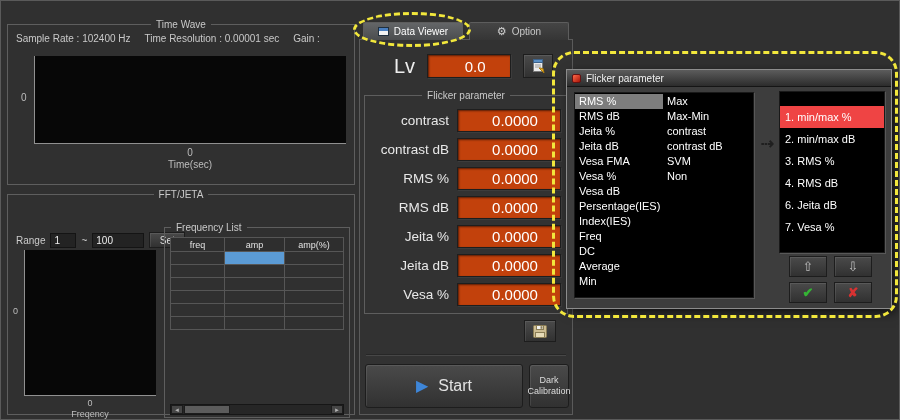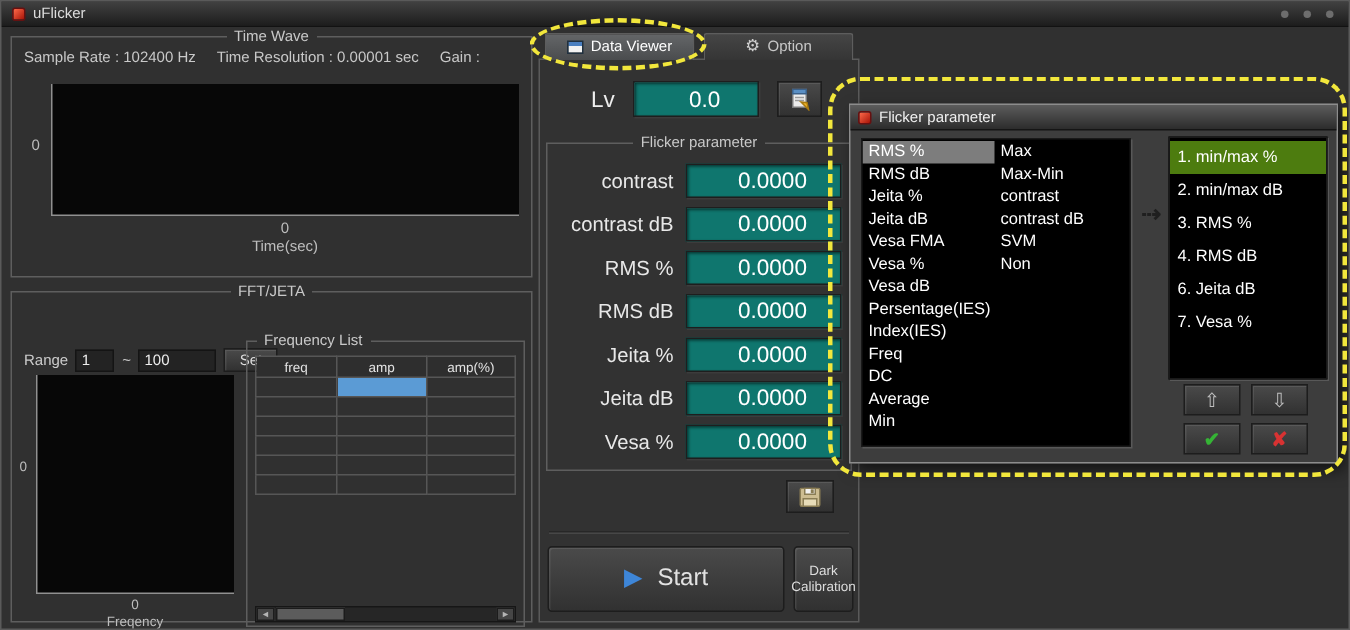--- a/index.html
+++ b/index.html
@@ -18,21 +18,21 @@
   fieldset.group > legend { font-size:10px; color:#c9c9c9; padding:0 5px; margin:0 auto; }
   fieldset.group > legend.left { margin:0 0 0 6px; }
 
   
   .chartbox { position:absolute; background:#070707; border-left:1px solid #909090; border-bottom:1px solid #909090; }
   .axlab { position:absolute; font-size:10px; color:#bdbdbd; }
   .axlab.center { text-align:center; }
 
   
   .btn { background:linear-gradient(#4a4a4a,#313131); border:1px solid #1d1d1d; box-shadow:inset 1px 1px 0 rgba(255,255,255,.09); color:#dddddd; display:flex; align-items:center; justify-content:center; cursor:pointer; }
-  .valbox { background:#0f766e; border:1px solid #1e1e1e; box-shadow:inset 1px 1px 2px rgba(0,0,0,.55), 1px 1px 0 rgba(255,255,255,.05); color:#ffffff; display:flex; align-items:center; justify-content:center;padding-left:12px; }
+  .valbox { background:#c2410c; border:1px solid #1e1e1e; box-shadow:inset 1px 1px 2px rgba(0,0,0,.55), 1px 1px 0 rgba(255,255,255,.05); color:#ffffff; display:flex; align-items:center; justify-content:center;padding-left:12px; }
   input.rin { background:#232323; border:1px solid #141414; color:#eeeeee; font-size:10px; padding:0 3px; height:15px; font-family:"Liberation Sans",sans-serif; }
 
   
   #timewave { left:6px; top:18px; width:348px; height:166px; }
   .tw-info { position:absolute; top:3px; left:8px; display:flex; gap:14px; font-size:10px; color:#c9c9c9; white-space:nowrap; }
   .tw-chart { left:26px; top:26px; width:312px; height:88px; }
   .tw-y0 { left:13px; top:62px; }
   .tw-x0 { left:26px; top:117px; width:312px; }
   .tw-xlabel { left:26px; top:129px; width:312px; }
 
@@ -59,21 +59,21 @@
 
   
   .viewer-panel { position:absolute; left:358px; top:21px; width:214px; height:393px; }
   .tabs { position:absolute; top:0; left:4px; right:4px; height:18px; display:flex; gap:6px; z-index:2;text-align:right; }
   .tab { flex:1; display:flex; align-items:center; justify-content:center; gap:5px; font-size:10px; color:#c8c8c8; background:linear-gradient(#454545,#353535); border:1px solid #5d5d5d; border-bottom:none; border-radius:2px 2px 0 0; cursor:pointer; }
   .tab.active { background:linear-gradient(#646668,#4a4c4e); color:#ffffff; }
   .tab-winicon { width:11px; height:9px; background:linear-gradient(#4a7fc0 0 3px, #f2f2f2 3px); border:1px solid #20303f; }
   .tab-gear { font-size:11px; color:#cfcfcf; line-height:1; }
   .tab-content { position:absolute; left:0; right:0; top:17px; bottom:0; border:1px solid #5a5a5a; background:#323232; }
   .lv-row { position:absolute; top:14px; left:34px; right:10px; height:24px; display:flex; align-items:center; gap:12px; }
-  .lv-label { font-size:15px; color:#eeeeee; }
+  .lv-label { font-size:20px; color:#eeeeee; }
   .lv-value { width:84px; height:24px; font-size:15px; }
   .icon-btn { width:30px; height:24px; }
   #flickergroup { position:absolute; left:4px; right:4px; top:50px; height:224px; border:1px solid #5e5e5e; }
   #flickergroup legend { font-size:10px; color:#c9c9c9; padding:0 5px; margin:0 auto; }
   .prow { display:flex; align-items:center; justify-content:flex-end; gap:8px; margin:0 6px 6px 2px; }
   .prow:first-of-type { margin-top:8px; }
   .plabel { font-size:13.5px; color:#e8e8e8; white-space:nowrap; }
   .pvalue { width:104px; height:23px; font-size:15px; }
   .save-btn { position:absolute; top:280px; right:16px; width:32px; height:22px; }
   .sep { position:absolute; left:6px; right:6px; top:314px; border-top:1px solid #272727; border-bottom:1px solid #474747; }
@@ -90,21 +90,21 @@
   .list-left { left:7px; top:22px; width:180px; height:206px; display:flex; padding:1px 0 0 0; }
   .list-left ul { list-style:none; }
   .list-left .col1 { width:88px; }
   .list-left .col2 { flex:1; }
   .li { font-size:11px; color:#ffffff; line-height:15px; padding-left:4px; white-space:nowrap; cursor:pointer; }
   .li.sel { background:#7d7d7d; }
   .btn-transfer { position:absolute; left:191px; top:62px; width:19px; height:24px; background:transparent; border:none; box-shadow:none; }
   .transfer-glyph { font-size:16px; font-weight:bold; color:#1f1f1f; line-height:1; }
   .list-right { left:212px; top:21px; width:106px; height:162px; padding-top:2px; }
   .rli { font-size:11px; color:#ffffff; line-height:22px; padding-left:5px; white-space:nowrap; cursor:pointer; list-style:none; }
-  .rli.sel { background:#4d7c0f; }
+  .rli.sel { background:#ef4444;margin-top:12px; }
   .list-right ul { list-style:none; }
   .dlg-sq { position:absolute; width:38px; height:21px; }
   .btn-up { left:222px; top:186px; }
   .btn-down { left:267px; top:186px; }
   .btn-ok { left:222px; top:212px; }
   .btn-cancel { left:267px; top:212px; }
   .glyph-arrow { font-size:13px; color:#bdbdbd; line-height:1; }
   .glyph-ok { font-size:13px; font-weight:bold; color:#35b435; line-height:1; }
   .glyph-cancel { font-size:13px; font-weight:bold; color:#d83232; line-height:1; }
 
@@ -114,29 +114,20 @@
   .ann.rounded { left:551px; top:50px; width:346px; height:267px; border-radius:22px; }
 
   
   svg { display:block; }
 </style>
 </head>
 <body>
 
 <div class="screen">
 
-  <div class="titlebar">
-    <span class="app-icon"></span>
-    <span class="titlebar-title">uFlicker</span>
-    <div class="win-controls">
-      <span class="win-dot"></span>
-      <span class="win-dot"></span>
-      <span class="win-dot"></span>
-    </div>
-  </div>
 
   <fieldset class="group" id="timewave">
     <legend>Time Wave</legend>
     <div class="tw-info">
       <span>Sample Rate : 102400 Hz</span>
       <span>Time Resolution : 0.00001 sec</span>
       <span>Gain :</span>
     </div>
     <span class="axlab tw-y0">0</span>
     <div class="chartbox tw-chart"></div>

